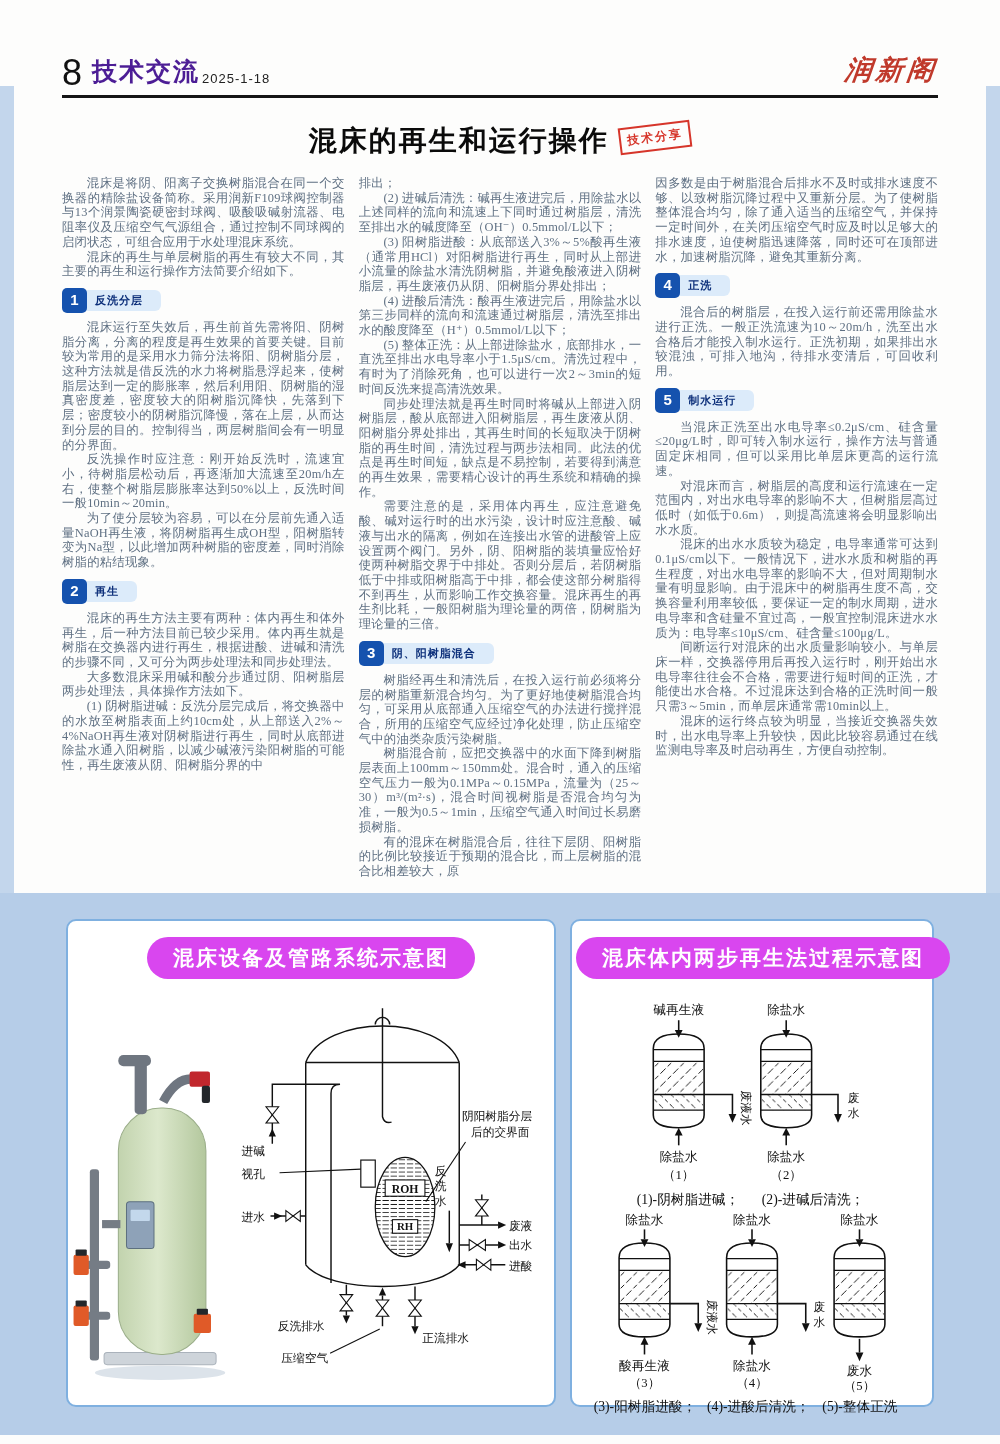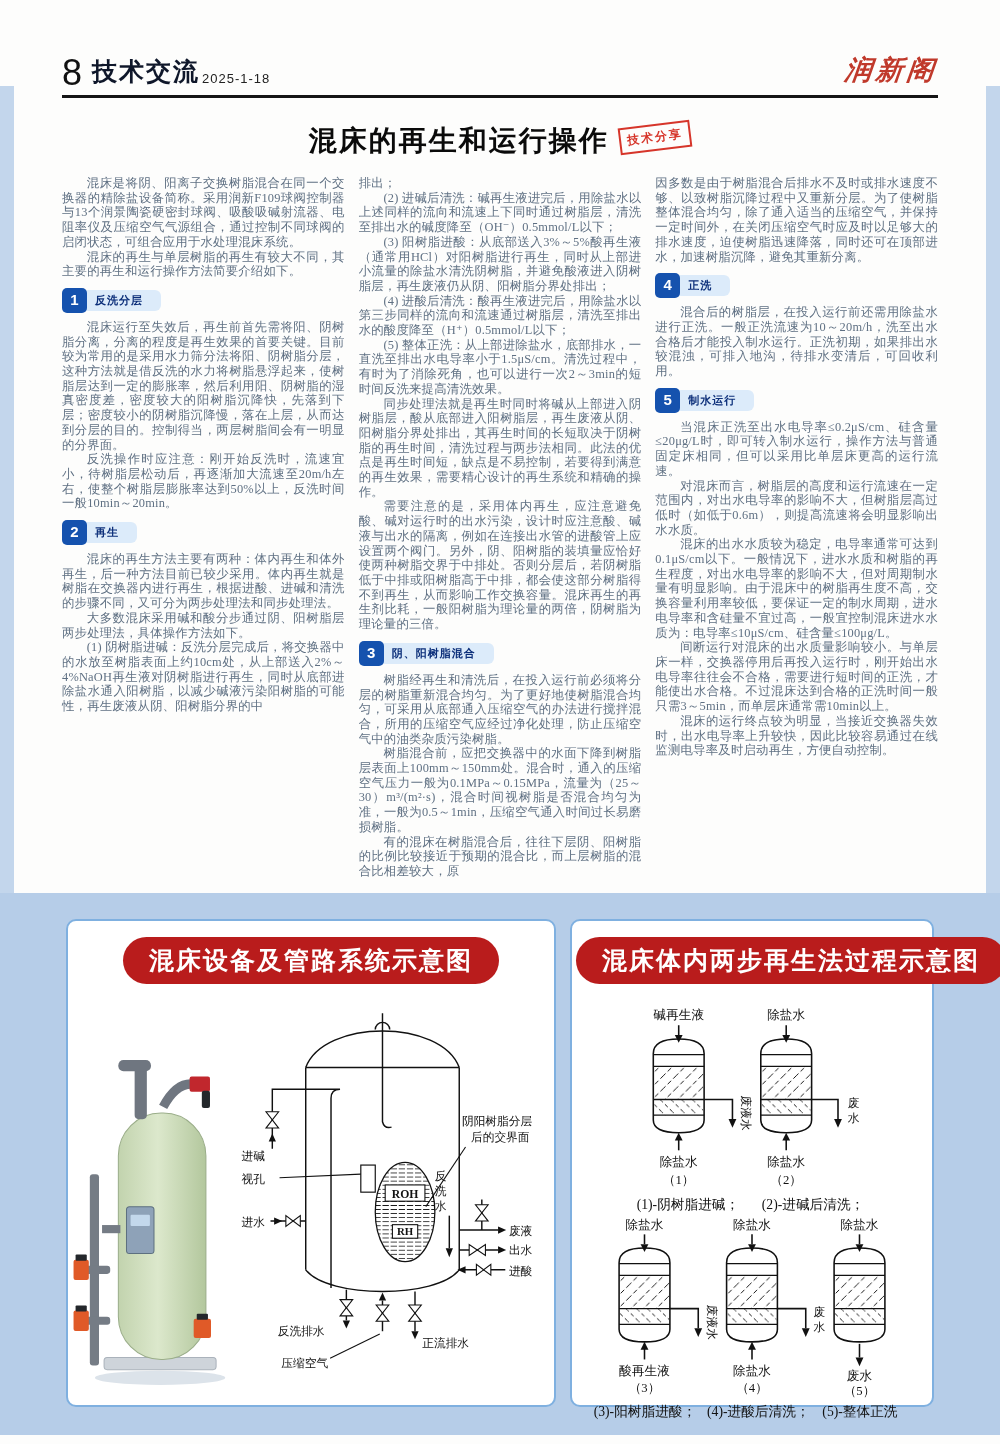--- a/index.html
+++ b/index.html
@@ -9,21 +9,21 @@
   }
   
   .edge{position:absolute;top:86px;width:14px;height:1288px;background:#c3d6ec;z-index:0;}
   .edge.left{left:0;} .edge.right{right:0;}
   .content{position:relative;z-index:1;}
 
   
   .masthead{margin:52px 62px 0;display:flex;align-items:flex-end;
     border-bottom:3px solid #151515;padding-bottom:7px;}
   .mh-num{font-size:36px;font-weight:400;color:#111;line-height:30px;}
-  .mh-section{font-size:25px;font-weight:bold;color:#0f172a;margin-left:10px;letter-spacing:2px;}
+  .mh-section{font-size:25px;font-weight:bold;color:#4c1d95;margin-left:10px;letter-spacing:2px;}
   .mh-date{font-size:13px;color:#222;margin-left:2px;margin-bottom:2px;letter-spacing:1px;}
   .mh-brand{margin-left:auto;color:#c0392b;font-family:"DejaVu Serif",serif;
     font-style:italic;font-weight:bold;font-size:27px;letter-spacing:4px;transform:skewX(-6deg);}
 
   
   .title-row{text-align:center;margin-top:24px;}
   .art-title{display:inline-block;font-size:28px;font-weight:bold;color:#0a0a0a;letter-spacing:2px;}
   .badge{display:inline-block;vertical-align:top;margin-left:6px;margin-top:2px;
     border:2px solid #d6352a;color:#d6352a;font-size:12px;font-weight:bold;
     padding:3px 6px;letter-spacing:2px;transform:rotate(-7deg);}
@@ -40,22 +40,22 @@
     font-family:"Liberation Sans",sans-serif;position:relative;z-index:1;flex:0 0 25px;}
   .sec .pill{background:#dcebfa;color:#0c2f7a;font-weight:bold;font-size:11px;
     padding:3px 18px 3px 13px;border-radius:6px;margin-left:-5px;letter-spacing:1px;white-space:nowrap;}
 
   
   .band{margin-top:14px;background:#b6cde8;padding:26px 0 28px;display:flex;
     justify-content:center;align-items:flex-start;gap:14px;}
   .panel{background:#fff;border:2px solid #7fb0e0;border-radius:10px;padding:16px 4px 8px;}
   .panel.lp{width:478px;height:460px;}
   .panel.rp{width:352px;height:460px;}
-  .panel-title{margin:0 auto;width:fit-content;background:#b91c1c;color:#fff;font-weight:bold;
-    font-size:25px;padding:7px 26px;border-radius:999px;letter-spacing:2px;white-space:nowrap;}
+  .panel-title{margin:0 auto;width:fit-content;background:#d946ef;color:#fff;font-weight:bold;
+    font-size:21px;padding:7px 26px;border-radius:999px;letter-spacing:2px;white-space:nowrap;}
   .lp-body{display:flex;align-items:flex-end;margin-top:4px;}
   svg{display:block;}
   svg .ln{stroke:#111;stroke-width:1.6;fill:none;}
   svg .thin{stroke:#111;stroke-width:1.2;fill:none;}
   svg .valve{fill:#fff;stroke:#111;stroke-width:1.2;}
   svg .arr{fill:#111;stroke:none;}
   svg text{fill:#111;stroke:none;font-family:"Liberation Serif","DejaVu Serif",serif;}
   .cap-text{font-size:14px;}
 </style>
 </head>
@@ -81,20 +81,21 @@
   <div class="cols">
     <div class="col">
       <p>混床是将阴、阳离子交换树脂混合在同一个交换器的精除盐设备简称。采用润新F109球阀控制器与13个润景陶瓷硬密封球阀、吸酸吸碱射流器、电阻率仪及压缩空气气源组合，通过控制不同球阀的启闭状态，可组合应用于水处理混床系统。</p>
       <p>混床的再生与单层树脂的再生有较大不同，其主要的再生和运行操作方法简要介绍如下。</p>
       <div class="sec">
         <span class="num">1</span>
         <span class="pill">反洗分层</span>
       </div>
       <p>混床运行至失效后，再生前首先需将阳、阴树脂分离，分离的程度是再生效果的首要关键。目前较为常用的是采用水力筛分法将阳、阴树脂分层，这种方法就是借反洗的水力将树脂悬浮起来，使树脂层达到一定的膨胀率，然后利用阳、阴树脂的湿真密度差，密度较大的阳树脂沉降快，先落到下层；密度较小的阴树脂沉降慢，落在上层，从而达到分层的目的。控制得当，两层树脂间会有一明显的分界面。</p>
       <p>反洗操作时应注意：刚开始反洗时，流速宜小，待树脂层松动后，再逐渐加大流速至20m/h左右，使整个树脂层膨胀率达到50%以上，反洗时间一般10min～20min。</p>
+      <p>为了使分层较为容易，可以在分层前先通入适量NaOH再生液，将阴树脂再生成OH型，阳树脂转变为Na型，以此增加两种树脂的密度差，同时消除树脂的粘结现象。</p>
       <div class="sec">
         <span class="num">2</span>
         <span class="pill">再生</span>
       </div>
       <p>混床的再生方法主要有两种：体内再生和体外再生，后一种方法目前已较少采用。体内再生就是树脂在交换器内进行再生，根据进酸、进碱和清洗的步骤不同，又可分为两步处理法和同步处理法。</p>
       <p>大多数混床采用碱和酸分步通过阴、阳树脂层两步处理法，具体操作方法如下。</p>
       <p>(1) 阴树脂进碱：反洗分层完成后，将交换器中的水放至树脂表面上约10cm处，从上部送入2%～4%NaOH再生液对阴树脂进行再生，同时从底部进除盐水通入阳树脂，以减少碱液污染阳树脂的可能性，再生废液从阴、阳树脂分界的中</p>
     </div>
 
     <div class="col">

